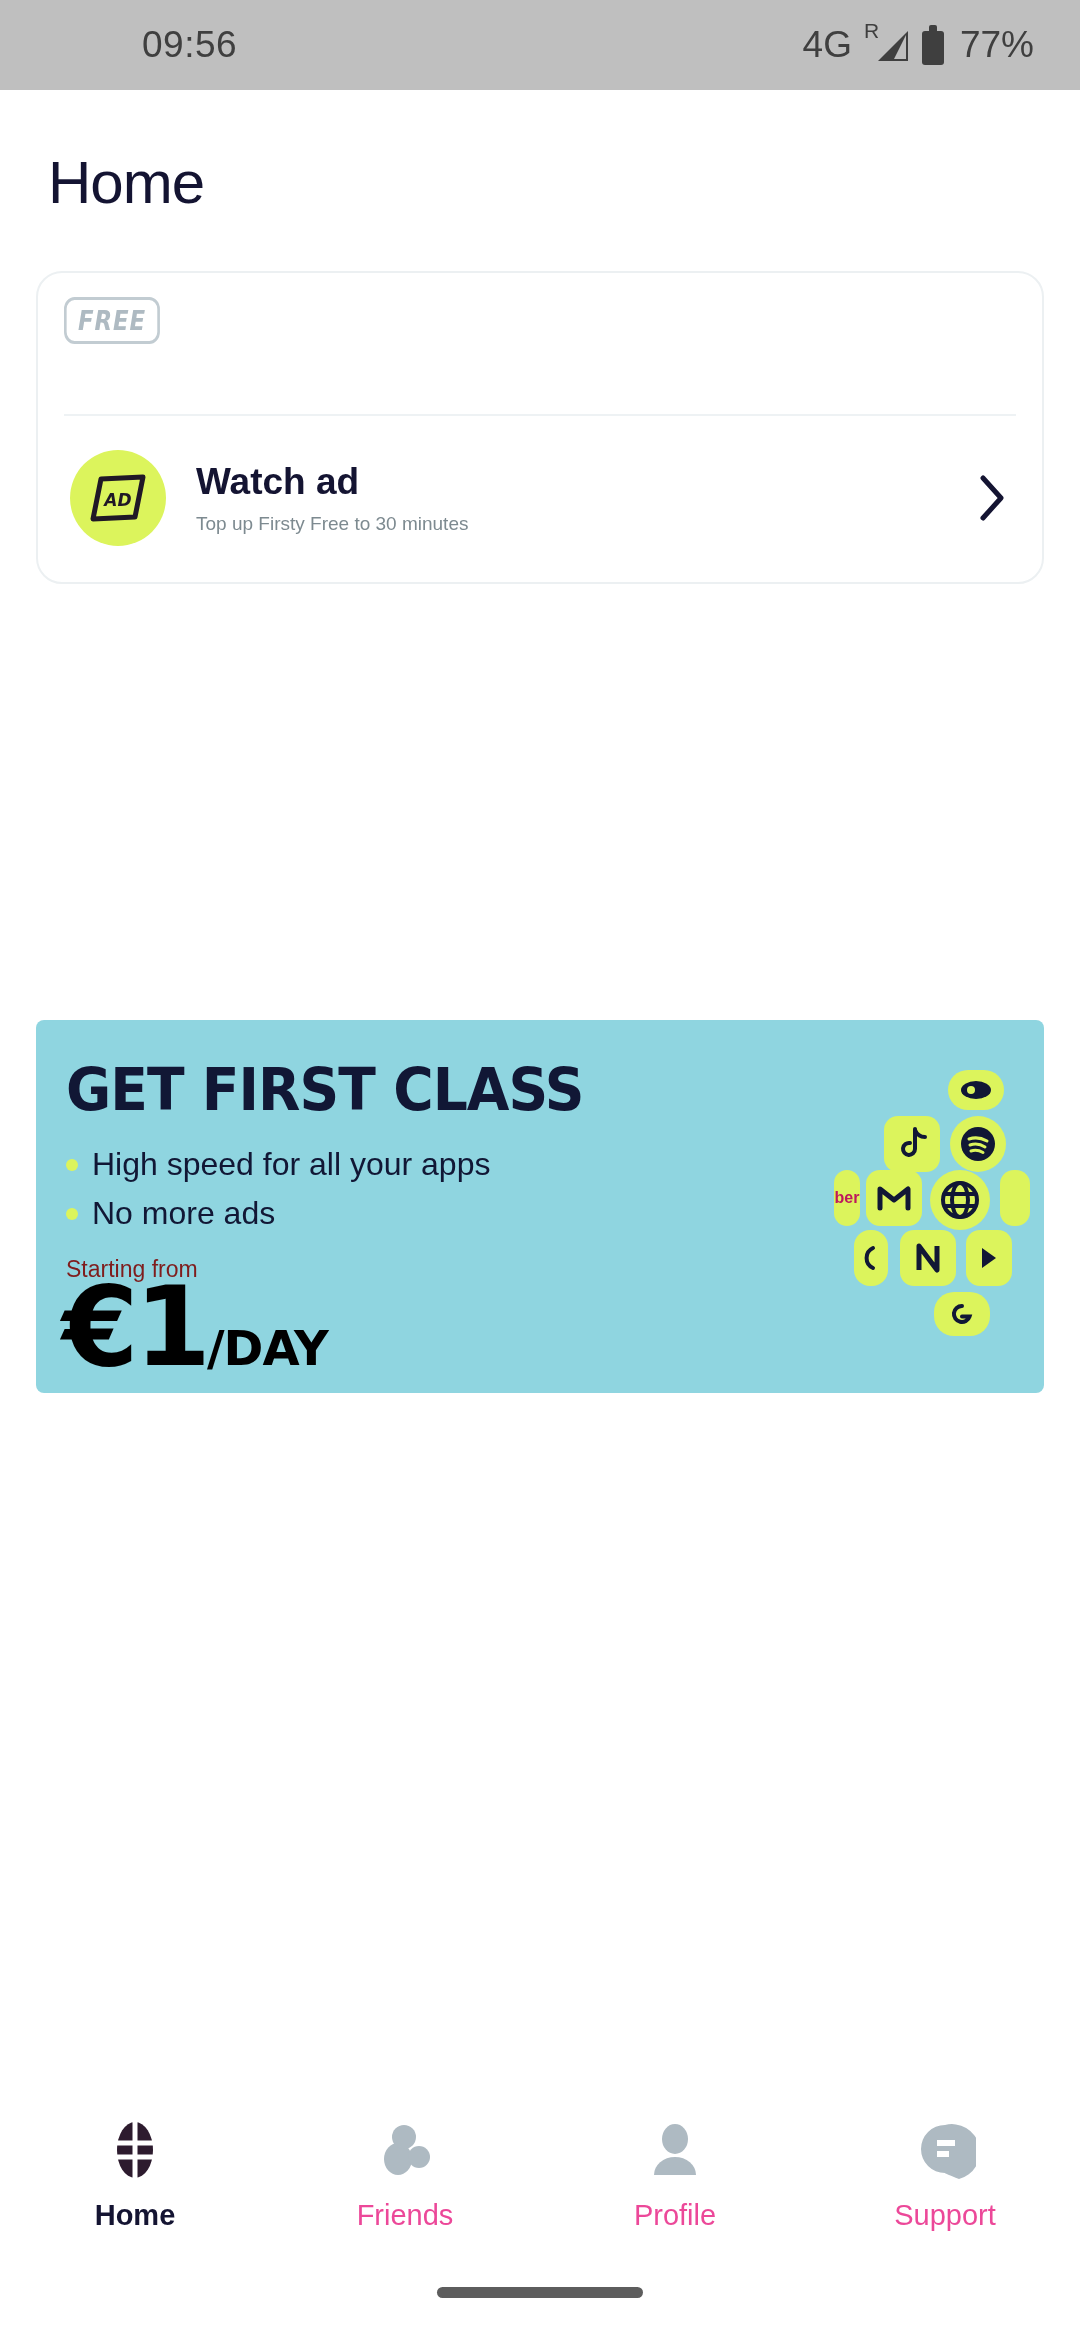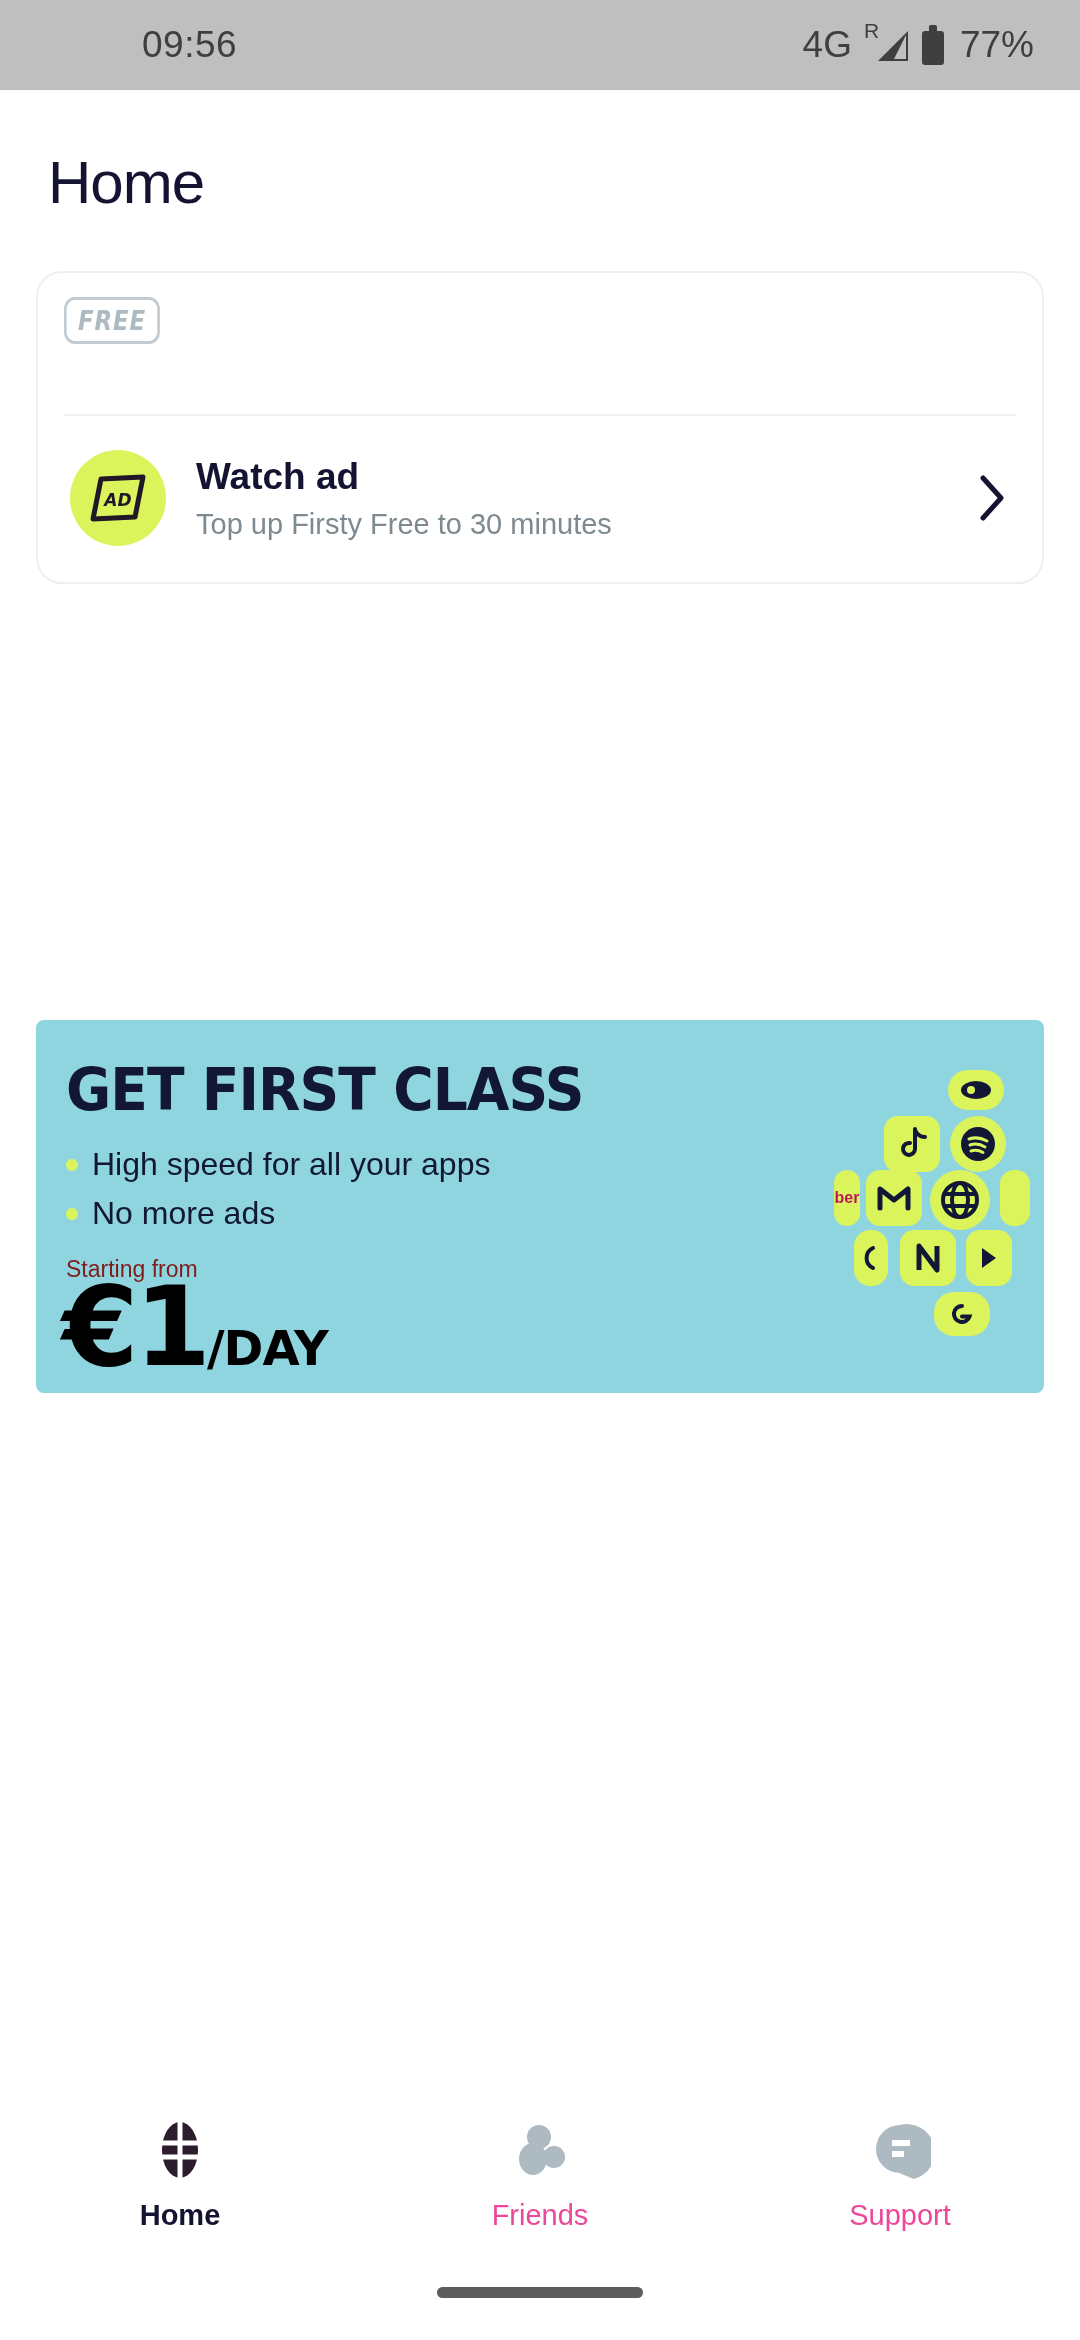--- a/index.html
+++ b/index.html
@@ -90,21 +90,21 @@
     gap:30px;
   }
   .ad-circle{
     width:96px; height:96px; border-radius:50%;
     background:#dcf45c;
     flex:0 0 96px;
     display:flex; align-items:center; justify-content:center;
   }
   .watch-text{ flex:1; }
   .watch-title{ font-size:37px; font-weight:bold; color:#141432; }
-  .watch-sub{ font-size:29px; color:#7d8a90; margin-top:10px; }
+  .watch-sub{ font-size:19px; color:#7d8a90; margin-top:10px; }
   .chev{ flex:0 0 40px; display:flex; align-items:center; justify-content:center; }
 
   
   .promo{
     position:absolute;
     left:36px; right:36px;
     top:1020px;
     height:373px;
     background:#8fd5e0;
     border-radius:8px;
@@ -314,20 +314,29 @@
     <span>
       <svg width="62" height="62" viewBox="0 0 62 62">
         <ellipse cx="24" cy="40" rx="14" ry="16" fill="#aebac2"></ellipse>
         <circle cx="30" cy="18" r="12" fill="#aebac2"></circle>
         <circle cx="45" cy="38" r="11" fill="#aebac2"></circle>
       </svg>
     </span>
     <span class="nav-label">Friends</span>
   </div>
 
+  <div class="nav-item">
+    <span>
+      <svg width="62" height="62" viewBox="0 0 62 62">
+        <ellipse cx="31" cy="20" rx="13" ry="15" fill="#aebac2"></ellipse>
+        <path d="M10 56 a21 18 0 0 1 42 0 Z" fill="#aebac2"></path>
+      </svg>
+    </span>
+    <span class="nav-label">Profile</span>
+  </div>
 
   <div class="nav-item">
     <span>
       <svg width="62" height="62" viewBox="0 0 62 62">
         <path d="M31 6 a24 24 0 1 0 0 48 q -2 0 14 6 a24 24 0 0 0 -14 -54 Z" fill="#aebac2"></path>
         <rect x="23" y="21" width="18" height="6" fill="#ffffff"></rect>
         <rect x="23" y="32" width="12" height="6" fill="#ffffff"></rect>
       </svg>
     </span>
     <span class="nav-label">Support</span>

